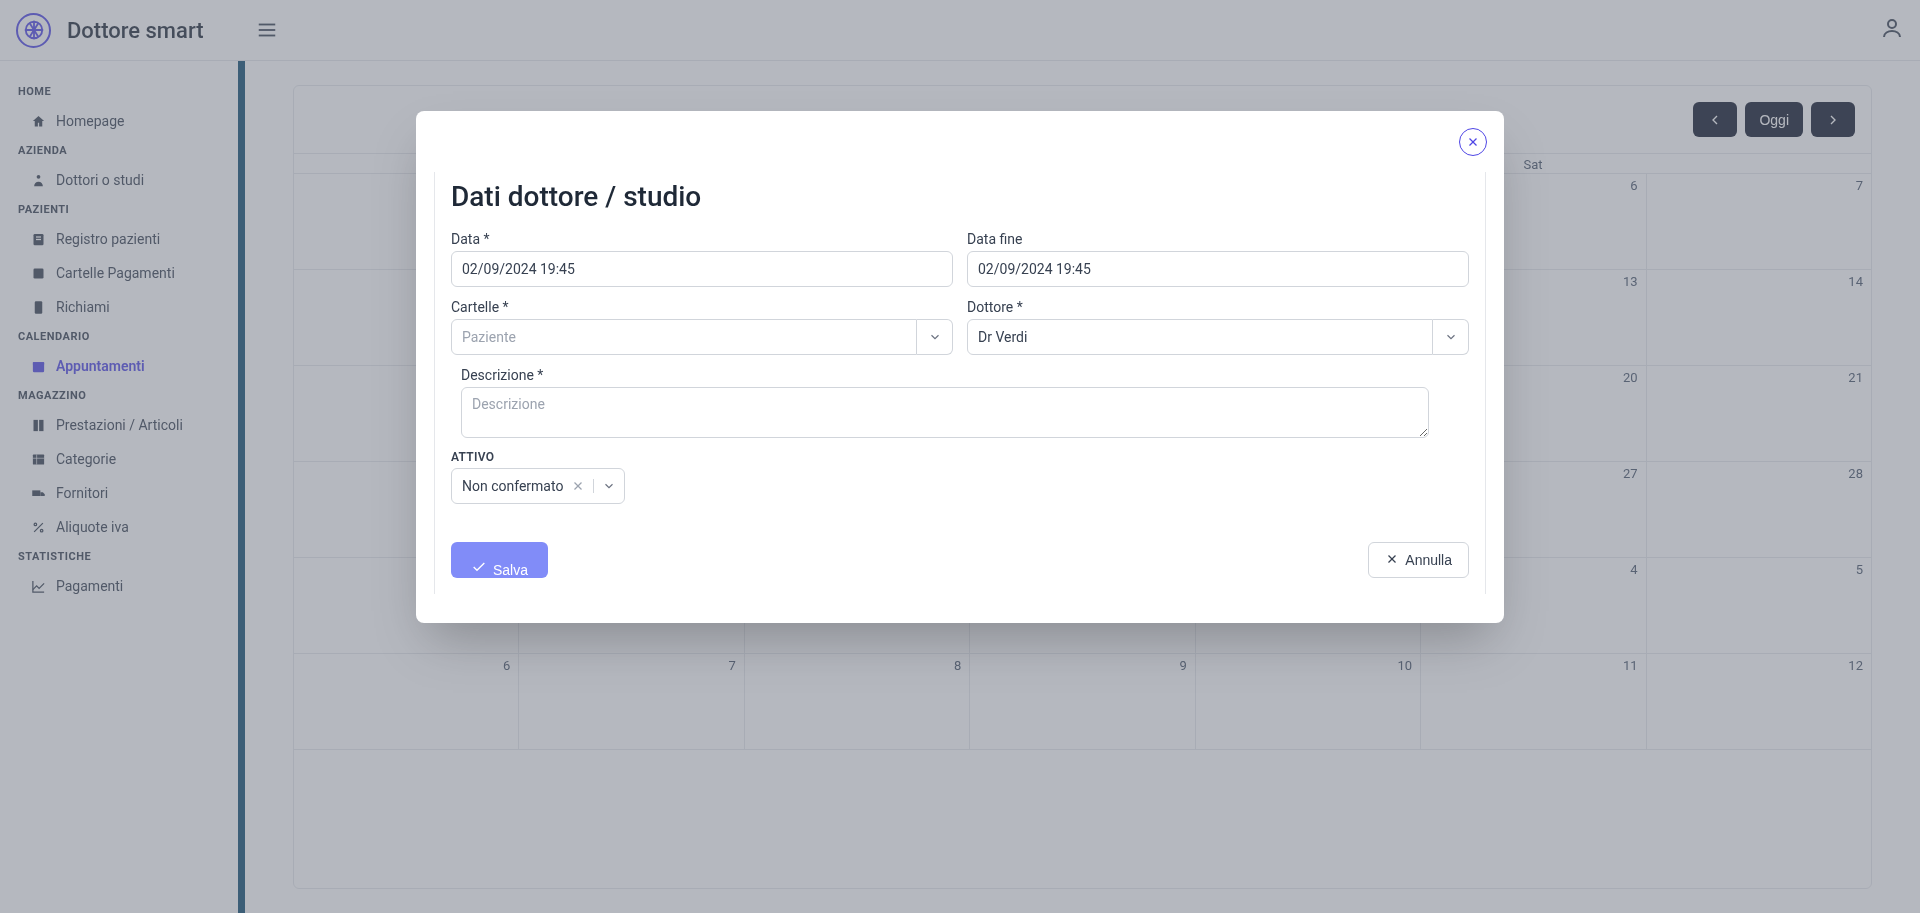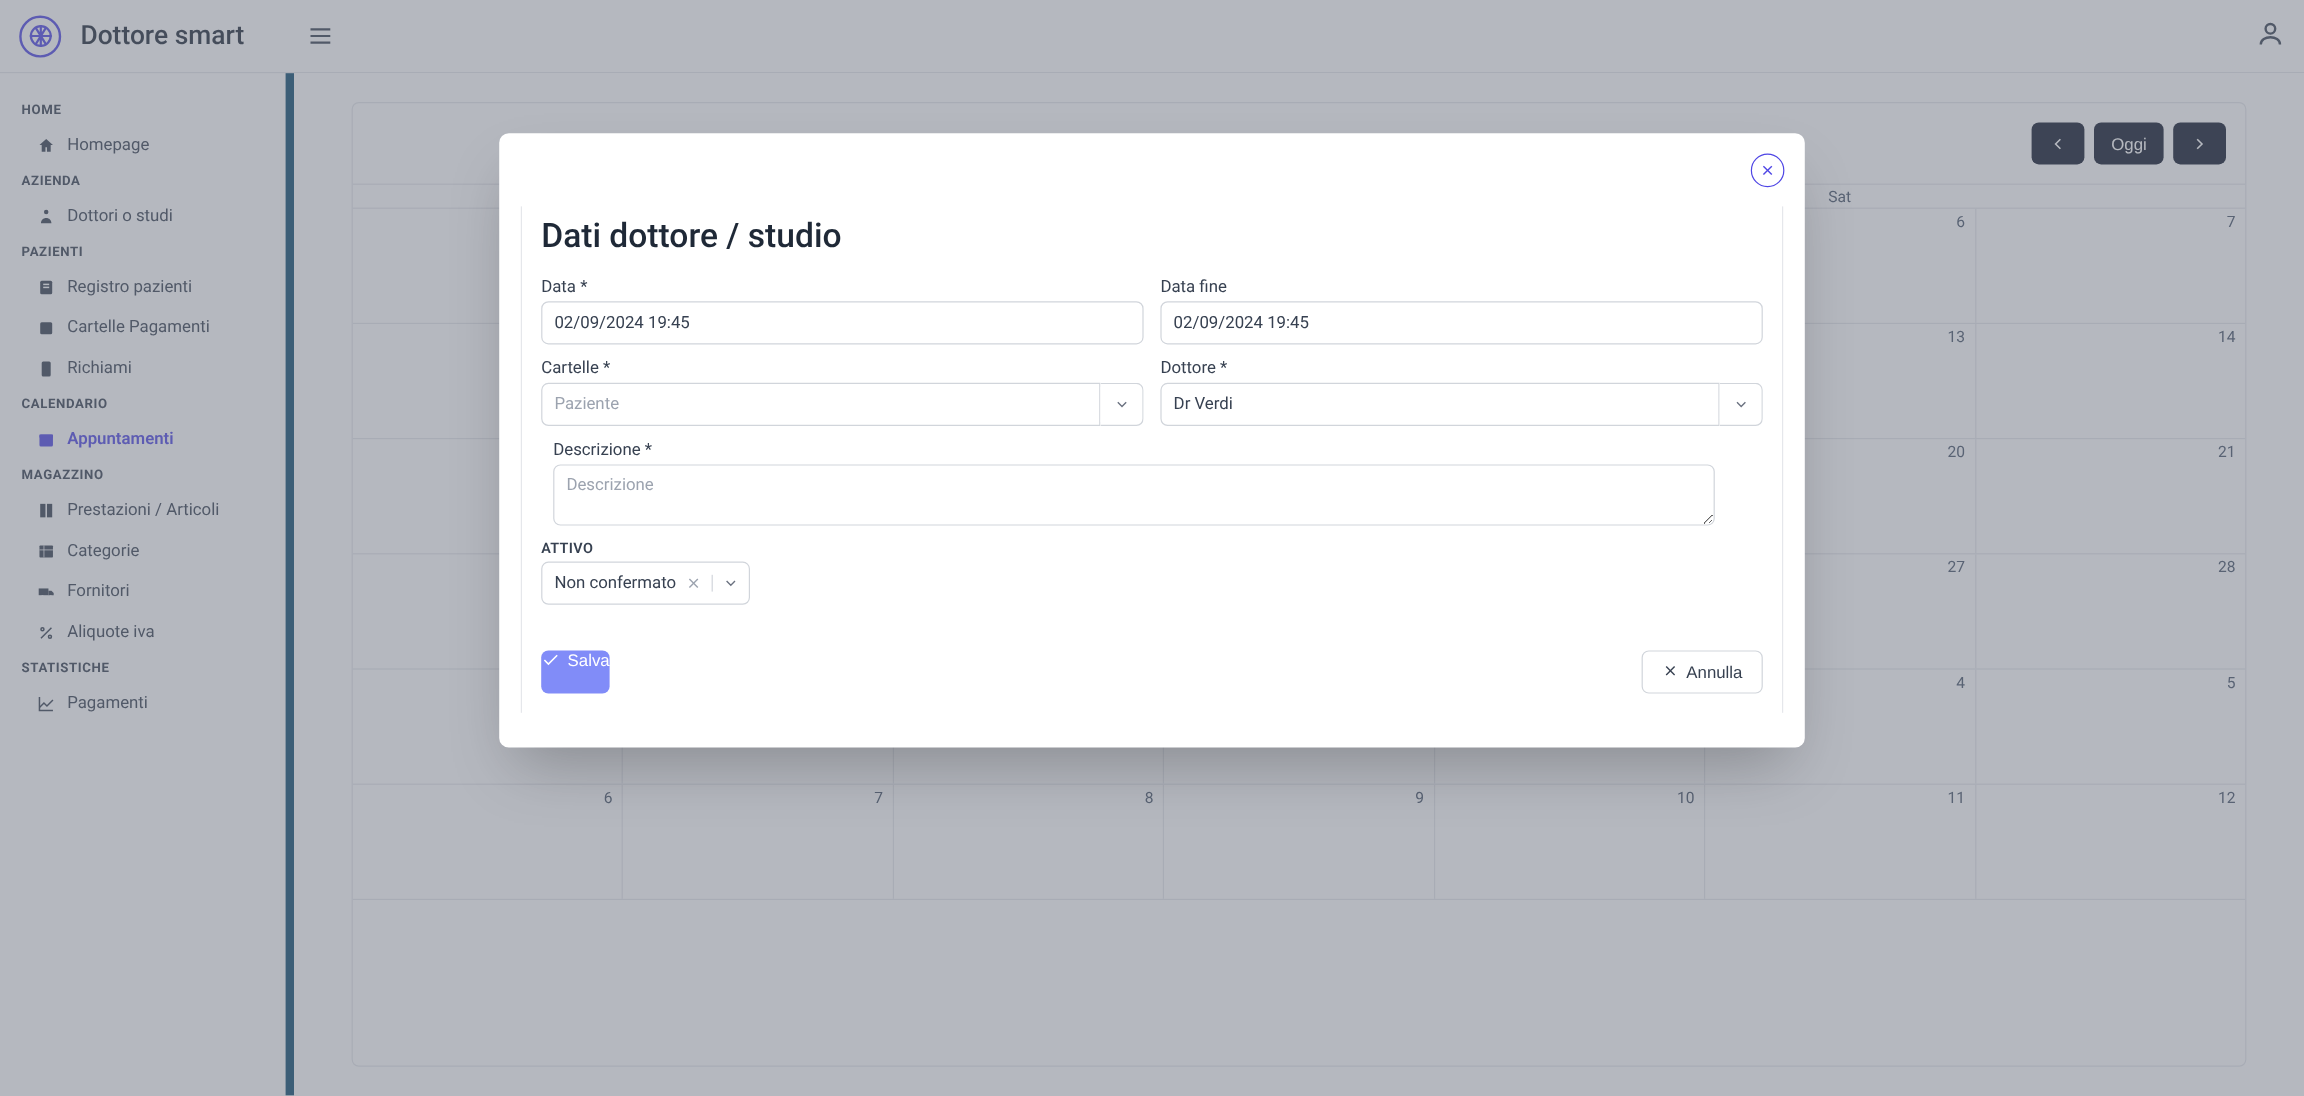--- a/index.html
+++ b/index.html
@@ -300,27 +300,27 @@
     .modal-footer {
       display: flex;
       justify-content: space-between;
       margin-top: 38px;
     }
     .btn-save {
       background: #818cf8;
       color: #fff;
       border: none;
       height: 36px;
-      padding: 0 0;
+      padding: 0 20px;
       border-radius: 6px;
       font-size: 14px;
       font-weight: 500;
       cursor: pointer;
       display: inline-flex;
-      align-items: flex-start;
+      align-items: flex-end;
       gap: 6px;
     }
     .btn-cancel {
       background: #fff;
       color: #374151;
       border: 1px solid #d1d5db;
       height: 36px;
       padding: 0 16px;
       border-radius: 6px;
       font-size: 14px;

